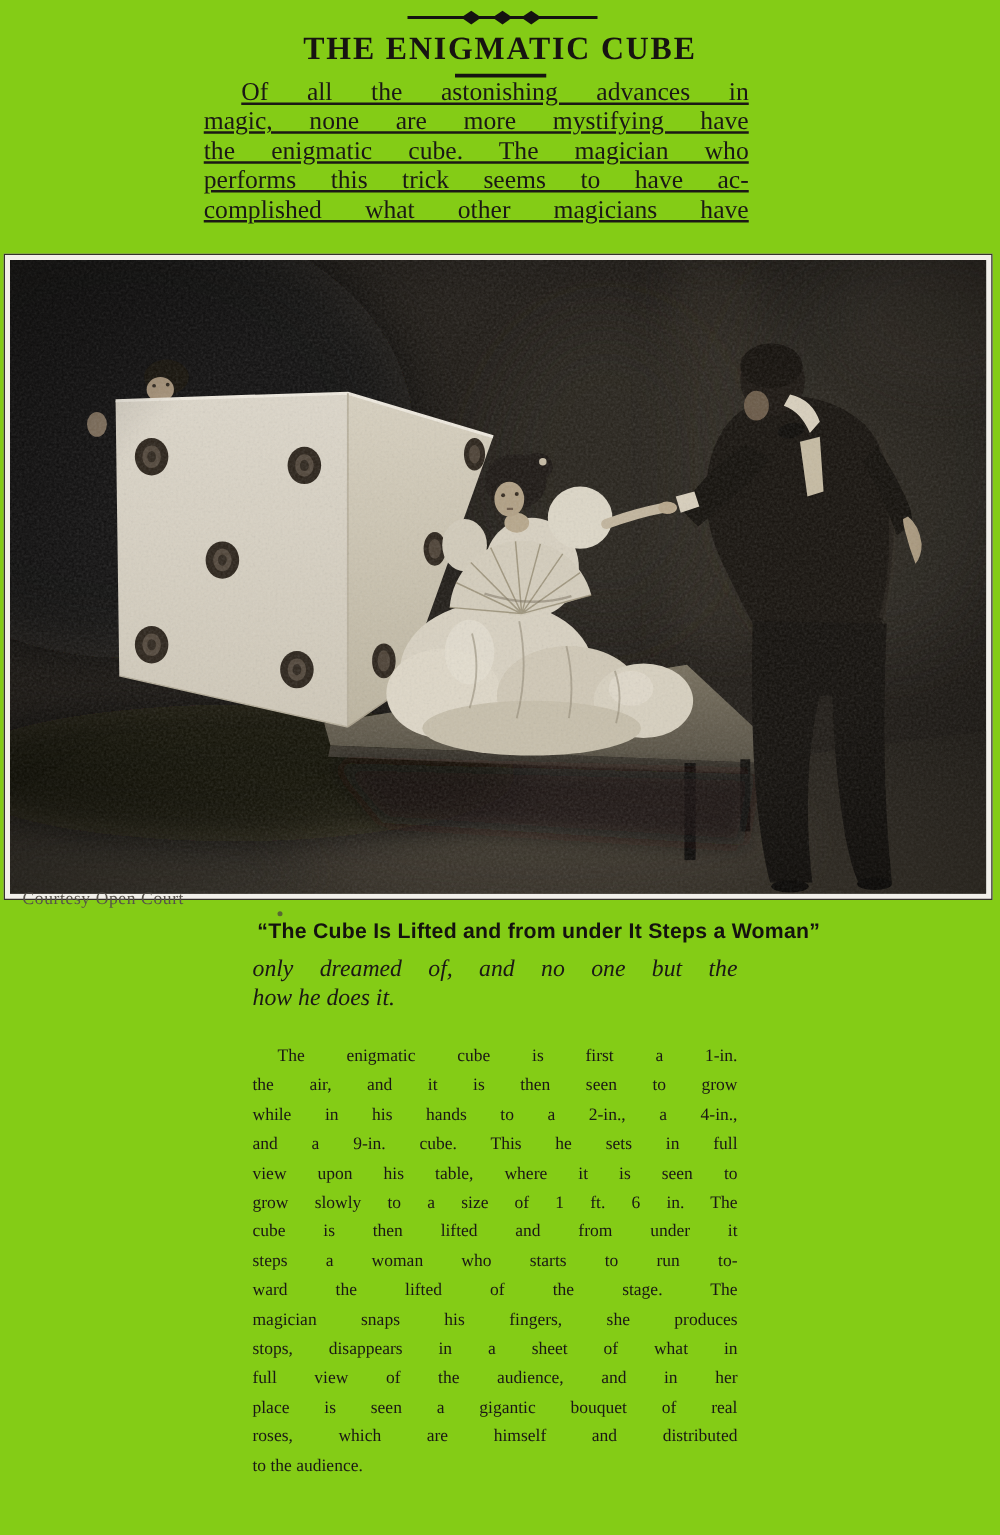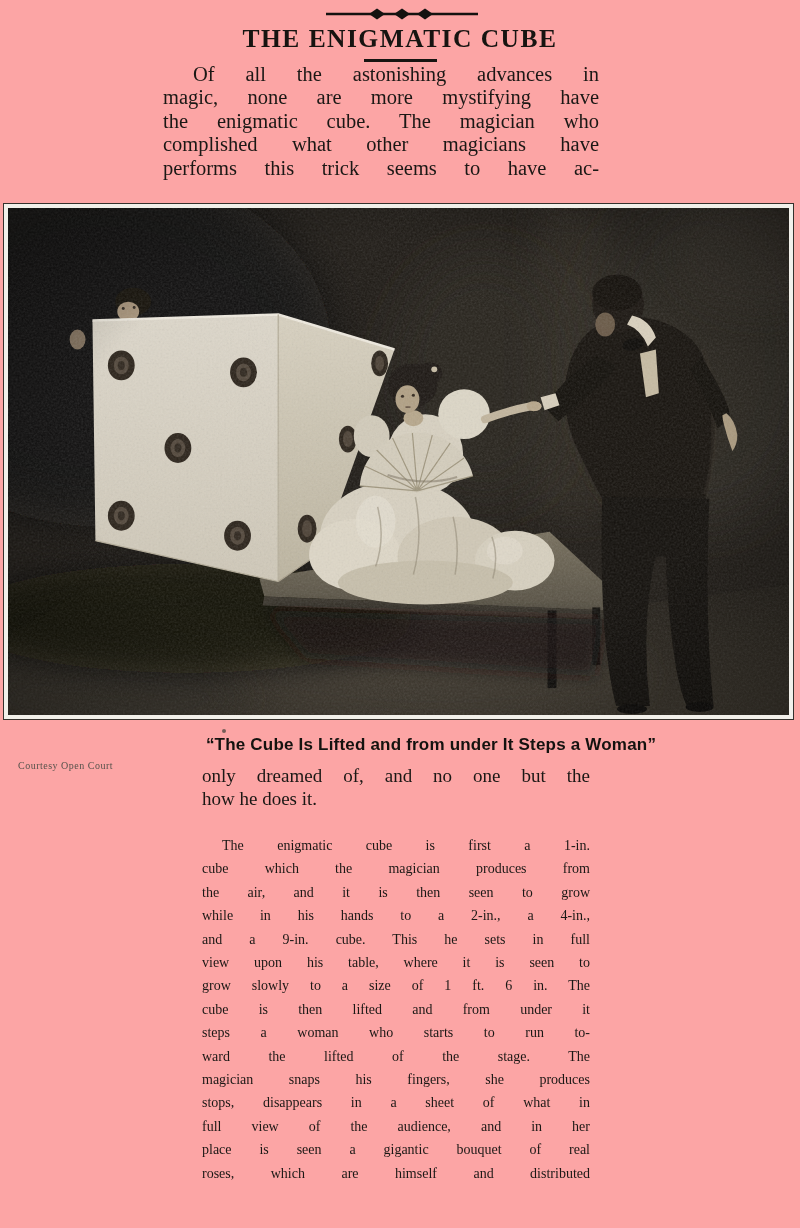--- a/index.html
+++ b/index.html
@@ -1,55 +1,55 @@
 <!DOCTYPE html>
 <html><head>
 <meta charset="utf-8">
 <style>
   html,body{margin:0;padding:0;background:#e9e7e2;}
   .page{
     position:relative;width:800px;height:1228px;margin:0 auto;
-    background:#fca5a5;
+    background:#84cc16;
     font-family:"Liberation Serif", serif;
     color:#1c1916;overflow:hidden;
   }
   
   .ornament{position:absolute;left:324px;top:6px;width:156px;height:16px;}
   
   .title{
     position:absolute;left:0;top:24px;width:800px;text-align:center;
     font-family:"Liberation Serif", serif;font-weight:bold;
     font-size:26px;letter-spacing:1.5px;color:#171411;
     transform:scaleX(.98);
   }
   .title-rule{position:absolute;left:364px;top:59px;width:73px;height:2.5px;background:#171411;}
   
   .intro-col{
     position:absolute;left:163px;top:63px;width:436px;
-    font-size:20.5px;line-height:23.4px;color:#1b1815;
+    font-size:20.5px;line-height:23.4px;color:#1b1815;text-decoration:underline;
   }
   .body-col-1{
     position:absolute;left:202px;top:764px;width:388px;
-    font-size:19px;line-height:23.4px;color:#1b1815;
+    font-size:19px;line-height:23.4px;color:#1b1815;font-style:italic;
   }
   .body-col-2{
     position:absolute;left:202px;top:834px;width:388px;
     font-size:14px;line-height:23.4px;color:#1b1815;
   }
   .tline{text-align:justify;text-align-last:justify;white-space:normal;}
   .tline-last{text-align-last:left;}
   
   .photo-frame{
     position:absolute;left:3px;top:203px;width:791px;height:517px;
     border:1.5px solid #35312c;background:#f2f0ea;padding:4px;box-sizing:border-box;
   }
   .photo-frame svg{display:block;width:100%;height:100%;}
   .credit{
-    position:absolute;left:18px;top:760px;
-    font-size:10px;letter-spacing:.5px;color:#56524b;
+    position:absolute;left:18px;top:712px;
+    font-size:14px;letter-spacing:.5px;color:#56524b;
   }
   .caption{
     position:absolute;left:31px;top:735px;width:800px;text-align:center;
     font-family:"Liberation Sans", sans-serif;font-weight:bold;
     font-size:17px;letter-spacing:.2px;color:#14120f;
   }
   .speck{position:absolute;left:222px;top:729px;width:4px;height:4px;border-radius:50%;background:#4a463f;opacity:.75;}
 </style>
 </head>
 <body>
@@ -65,22 +65,22 @@
     </svg>
   </div>
 
   <div class="title">THE ENIGMATIC CUBE</div>
   <div class="title-rule"></div>
 
   <div class="intro-col">
       <div class="tline" style="text-indent: 30px;">Of all the astonishing advances in</div>
       <div class="tline">magic, none are more mystifying have</div>
       <div class="tline">the enigmatic cube.  The magician who</div>
+      <div class="tline">performs this trick seems to have ac-</div>
       <div class="tline">complished what other magicians have</div>
-      <div class="tline">performs this trick seems to have ac-</div>
     </div>
 
   <div class="photo-frame">
     <svg viewBox="0 0 786 509" preserveAspectRatio="none">
       <defs>
         <linearGradient id="bgG" x1="0" y1="0" x2="1" y2="0">
           <stop offset="0" stop-color="#16130f"></stop>
           <stop offset="0.45" stop-color="#1e1a15"></stop>
           <stop offset="0.78" stop-color="#282department"></stop>
           <stop offset="0.78" stop-color="#282319"></stop>
@@ -259,29 +259,29 @@
   <div class="speck"></div>
   <div class="caption">“The Cube Is Lifted and from under It Steps a Woman”</div>
 
   <div class="body-col-1">
       <div class="tline">only dreamed of, and no one but the</div>
       <div class="tline tline-last">how he does it.</div>
     </div>
 
   <div class="body-col-2">
       <div class="tline" style="text-indent: 20px;">The enigmatic cube is first a 1-in.</div>
-      <div class="tline">cube which the magician produces from</div>
       <div class="tline">the air, and it is then seen to grow</div>
       <div class="tline">while in his hands to a 2-in., a 4-in.,</div>
       <div class="tline">and a 9-in. cube.  This he sets in full</div>
       <div class="tline">view upon his table, where it is seen to</div>
       <div class="tline">grow slowly to a size of 1 ft. 6 in.  The</div>
       <div class="tline">cube is then lifted and from under it</div>
       <div class="tline">steps a woman who starts to run to-</div>
       <div class="tline">ward the lifted of the stage.  The</div>
       <div class="tline">magician snaps his fingers, she produces</div>
       <div class="tline">stops, disappears in a sheet of what in</div>
       <div class="tline">full view of the audience, and in her</div>
       <div class="tline">place is seen a gigantic bouquet of real</div>
       <div class="tline">roses, which are himself and distributed</div>
+      <div class="tline tline-last">to the audience.</div>
     </div>
 
 </div>
 
 </body></html>

